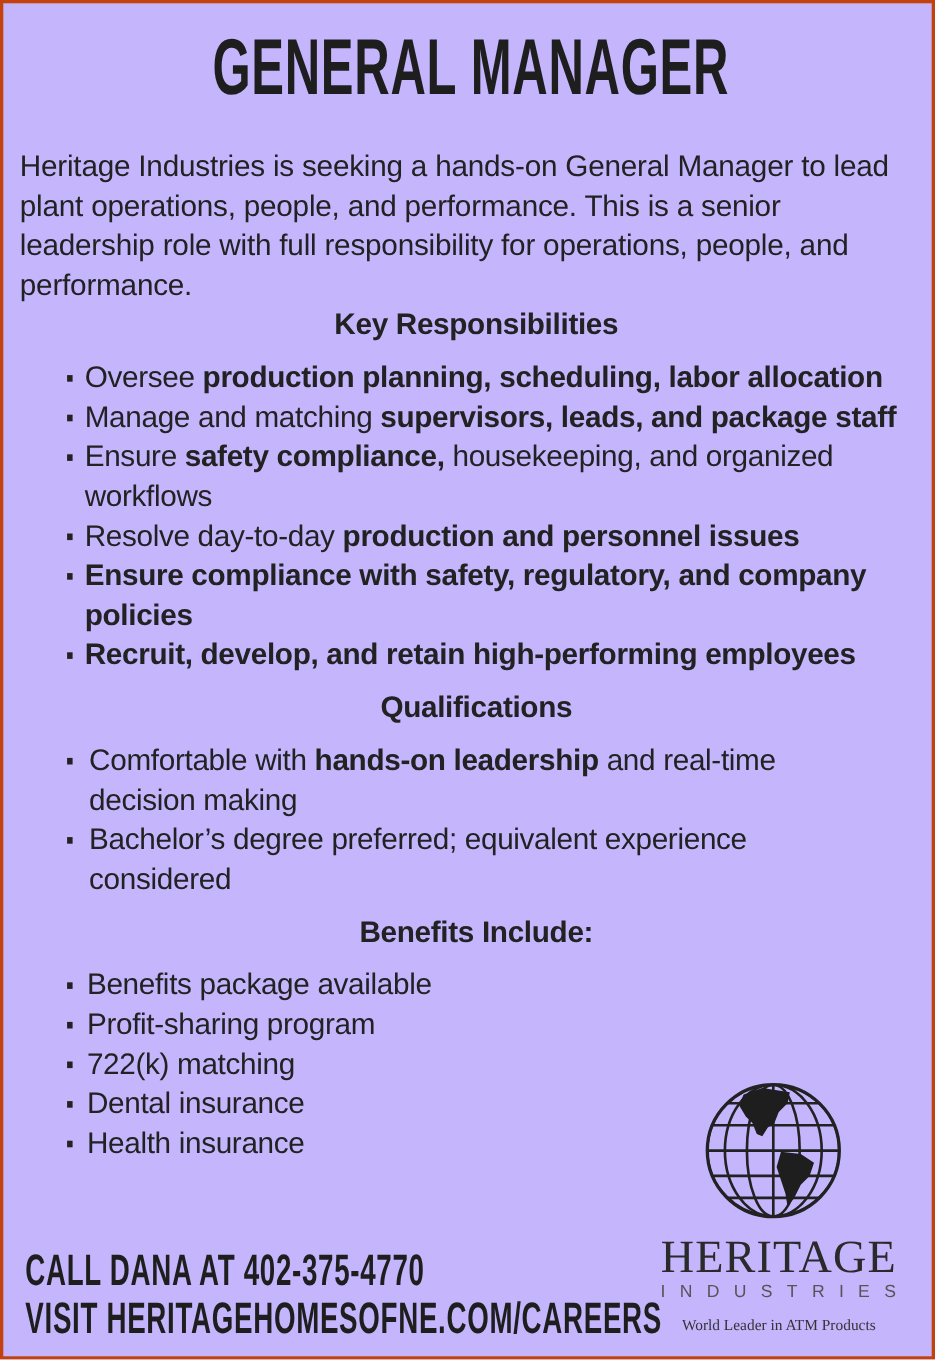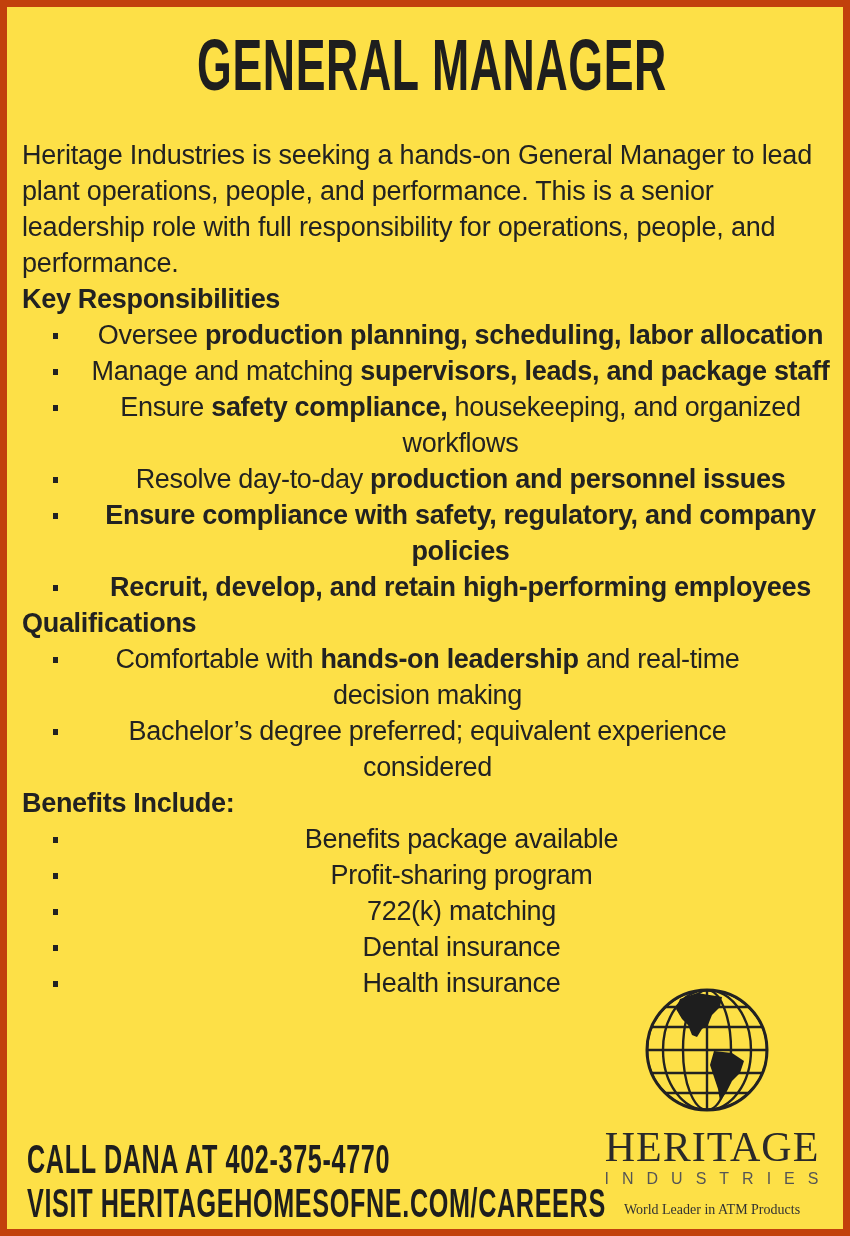--- a/index.html
+++ b/index.html
@@ -1,35 +1,35 @@
 <!DOCTYPE html>
 <html><head>
 <meta charset="utf-8">
 <style>
   html, body { margin: 0; padding: 0; background: #ffffff; }
   body { width: 850px; height: 1236px; position: relative; overflow: hidden; }
   .frame {
     position: absolute; left: 0; top: 0; width: 850px; height: 1236px;
-    box-sizing: border-box; border: 7px solid #c2410c; background: #fde047;
+    box-sizing: border-box; border: 3px solid #c2410c; background: #c4b5fd;
   }
   .title {
     position: absolute; left: 0; top: 18px; width: 850px; text-align: center;
     font-family: "Liberation Sans", sans-serif; font-weight: bold;
     font-size: 72px; line-height: 80px; color: #1e1e1e;
     transform: scaleX(0.62); transform-origin: 425px 0;
     letter-spacing: 1px;
   }
   .body-text {
     position: absolute; left: 15px; top: 130px; width: 830px;
     font-family: "Liberation Sans", sans-serif; color: #222;
     font-size: 27px; line-height: 36px;
   }
   .intro { margin: 0; width: 800px; letter-spacing: -0.2px; }
-  .section-heading { font-weight: bold; margin: 0; letter-spacing: -0.3px; }
-  ul.bullets { list-style: none; margin: 0; padding: 0; text-align: center; }
+  .section-heading { font-weight: bold; margin: 0; letter-spacing: -0.3px; text-align: center; }
+  ul.bullets { list-style: none; margin: 12px; padding: 0; }
   ul.bullets li { position: relative; padding-left: 47px; letter-spacing: -0.3px; }
   ul.bullets li .sq {
     position: absolute; left: 31px; top: 16px; width: 5px; height: 6px; background: #222;
   }
   b { font-weight: bold; }
   ul.benefits li { padding-left: 49px; font-size: 27px; }
   .cta {
     position: absolute; left: 20px; top: 1130px; width: 900px;
     font-family: "Liberation Sans", sans-serif; font-weight: bold;
     font-size: 40px; line-height: 44px; color: #1e1e1e;

